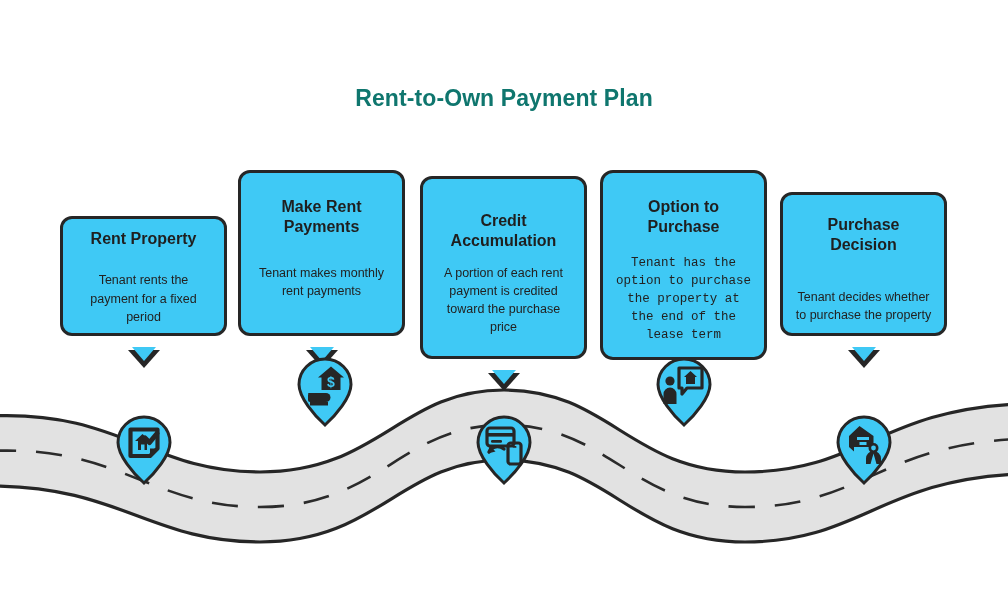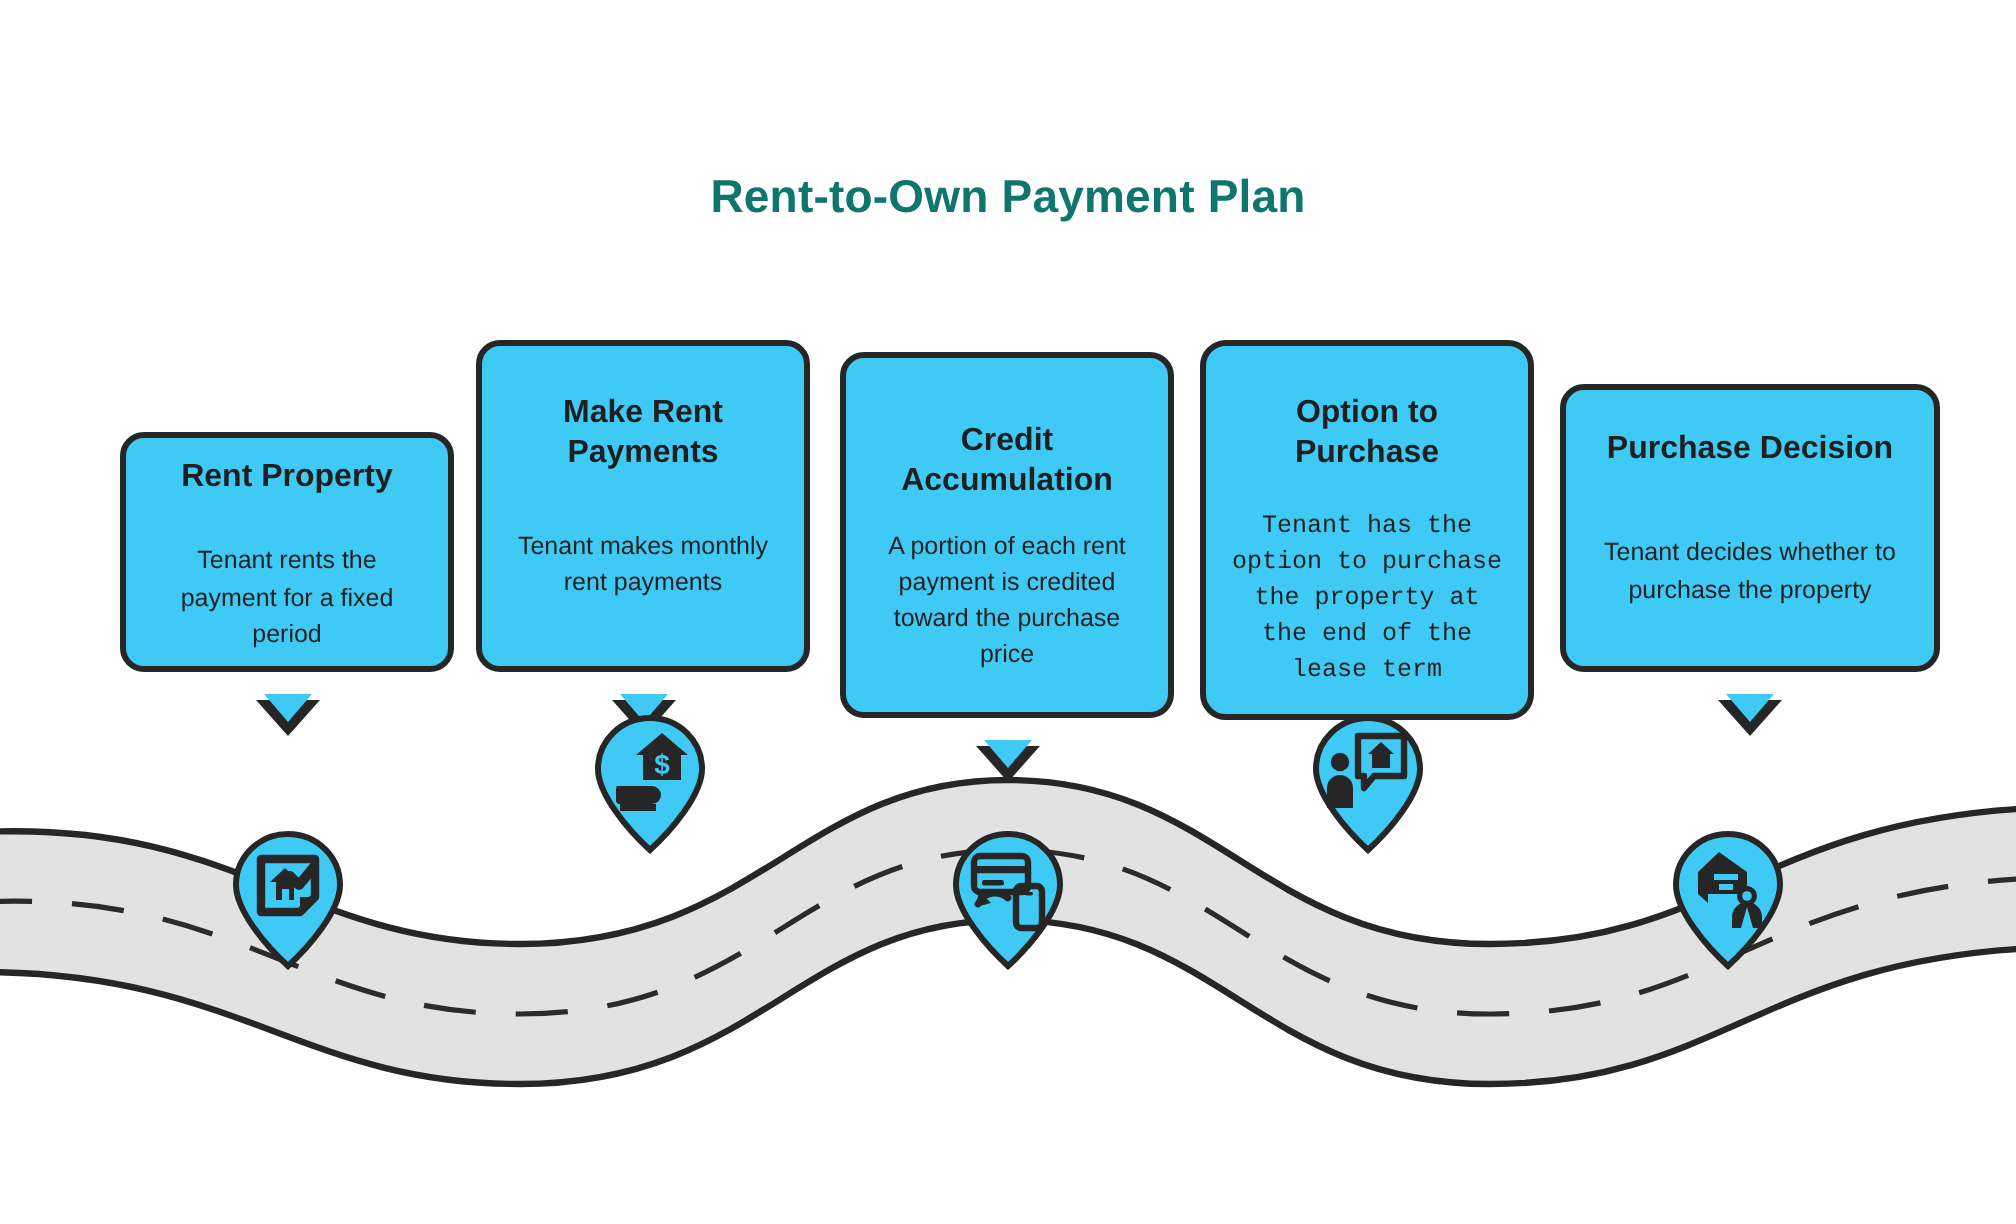--- a/index.html
+++ b/index.html
@@ -159,21 +159,21 @@
 
   <div class="card" style="left:600px; top:170px; width:167px; height:190px; justify-content:flex-start;border-radius:13px;">
     <div class="card-title" style="margin-top:14px;">Option to Purchase</div>
     <div class="card-desc" style="margin-top:16px;font-family:Liberation Mono, monospace;">Tenant has the option to purchase the property at the end of the lease term</div>
     <div class="card-tail">
       <div class="tail-outer"></div>
         <div class="tail-inner"></div>
     </div>
   </div>
 
-  <div class="card" style="left:780px; top:192px; width:190px; height:144px; justify-content:flex-start;">
+  <div class="card" style="left:780px; top:192px; width:167px; height:144px; justify-content:flex-start;">
     <div class="card-title" style="margin-top:10px;">Purchase Decision</div>
     <div class="card-desc" style="margin-top:32px;">Tenant decides whether to purchase the property</div>
     <div class="card-tail">
       <div class="tail-outer"></div>
         <div class="tail-inner"></div>
     </div>
   </div>
 
   <div class="pin" style="left:115px; top:415px;">
     <svg width="58" height="70" viewBox="0 0 58 70" xmlns="http://www.w3.org/2000/svg">

